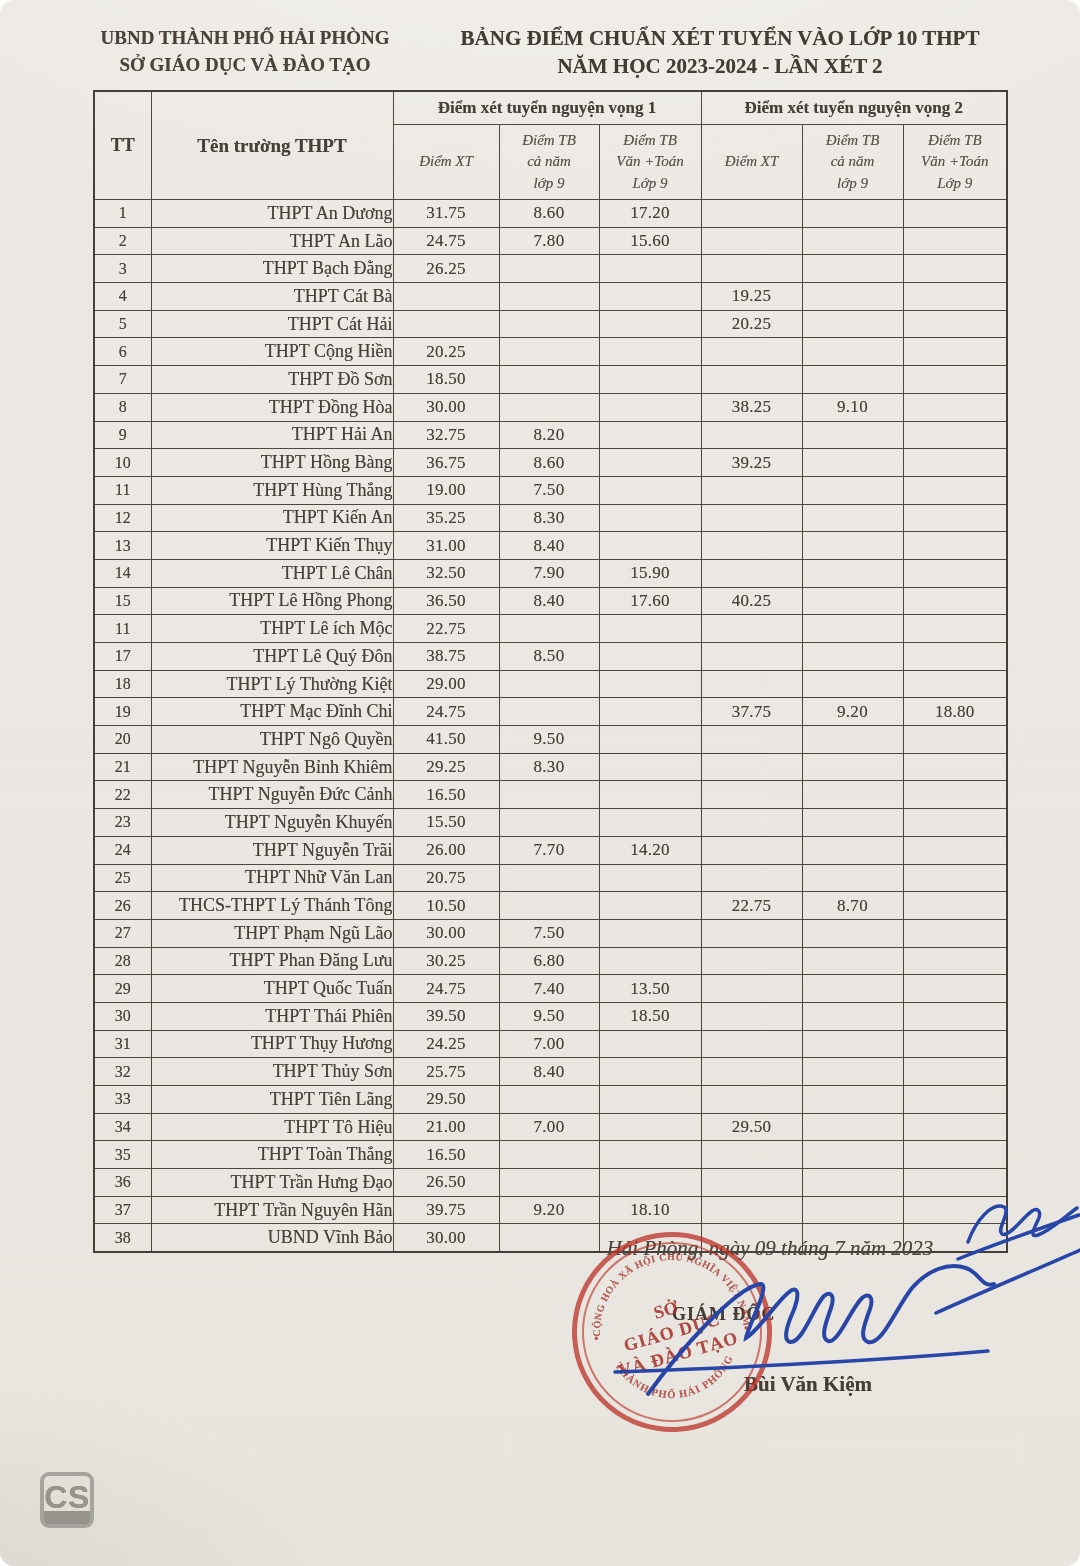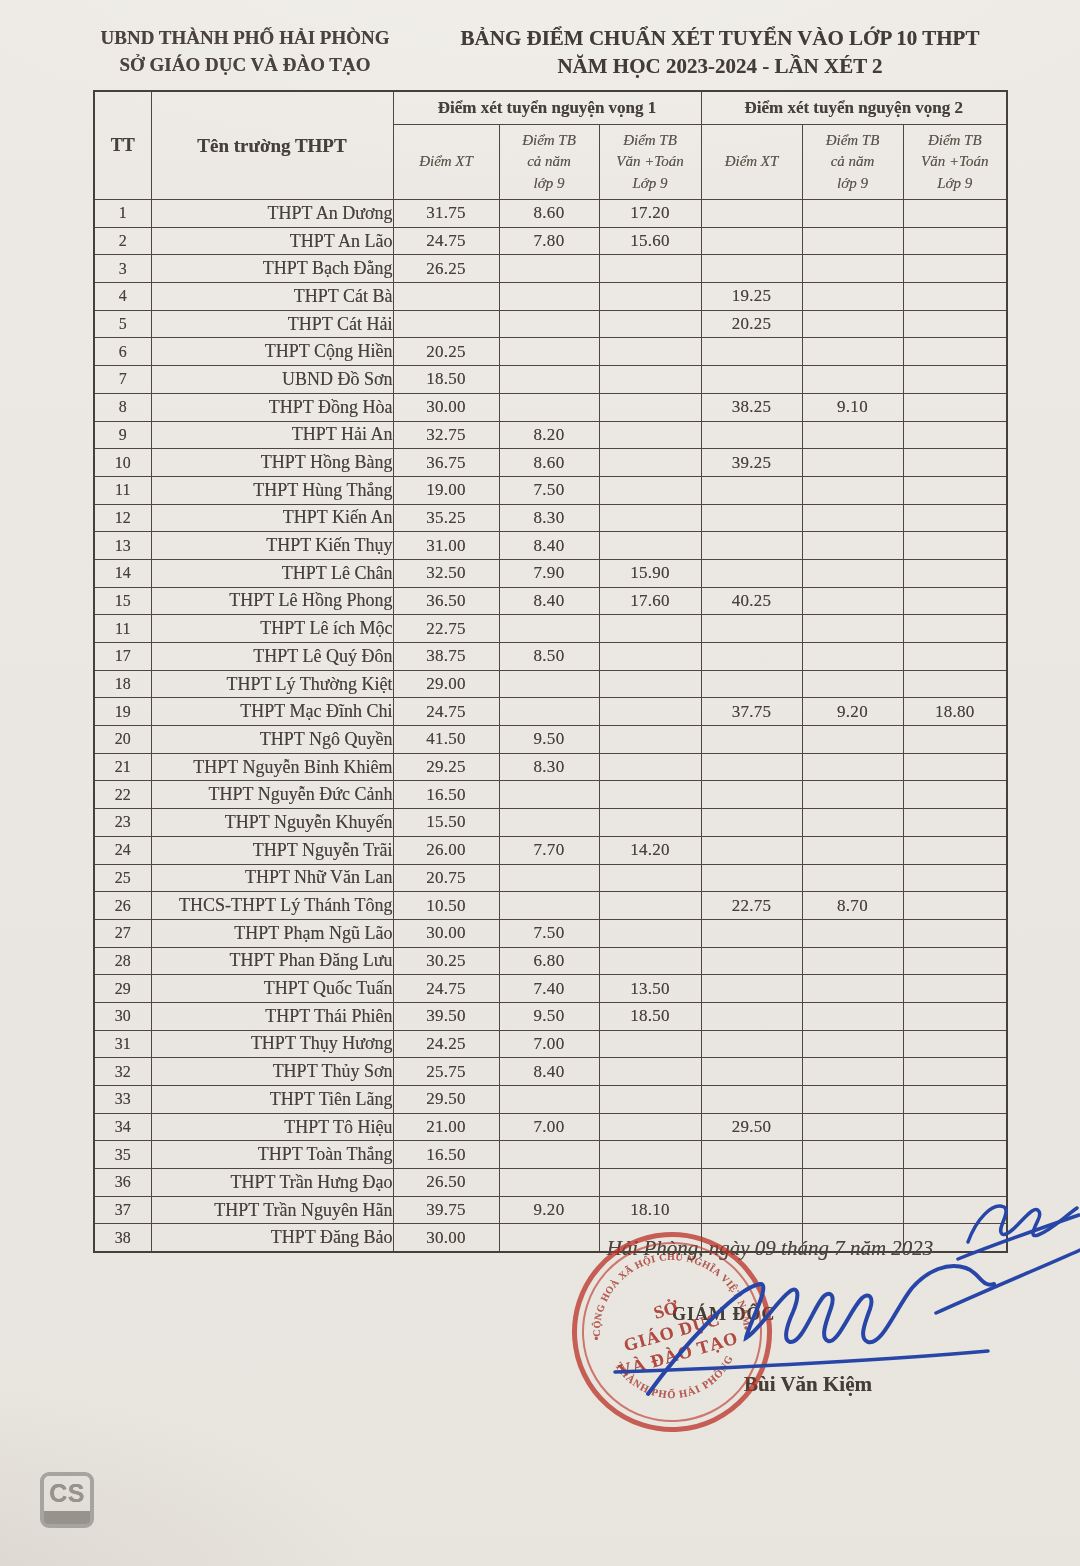--- a/index.html
+++ b/index.html
@@ -5,21 +5,21 @@
   html,body{margin:0;padding:0;}
   .page{
     position:relative;width:1080px;height:1566px;overflow:hidden;
     background:
       radial-gradient(1200px 500px at 50% -100px, rgba(255,255,255,.25), rgba(0,0,0,0) 60%),
       radial-gradient(900px 400px at -100px 1600px, rgba(120,110,100,.12), rgba(0,0,0,0) 55%),
       linear-gradient(180deg,#edeae5 0%,#eae7e2 55%,#e8e4de 100%);
     font-family:"Liberation Serif","DejaVu Serif",serif;
     color:#3f3a33;
   }
-  .doc-text{text-shadow:0 0 .6px rgba(70,62,52,.55);}
+  .doc-text{text-shadow:0 0 .6px rgba(70,62,52,.55);border-radius:14px;}
   
   .org-block{position:absolute;left:70px;top:24px;width:350px;text-align:center;
     font-weight:bold;font-size:19px;line-height:27px;color:#49433b;}
   .title-block{position:absolute;left:425px;top:24px;width:590px;text-align:center;
     font-weight:bold;font-size:21px;line-height:28px;color:#423c34;}
   
   table.score{position:absolute;left:93px;top:90px;border-collapse:collapse;table-layout:fixed;}
   table.score th,table.score td{border:1.6px solid #4d473f;padding:0;}
   table.score{border:2.5px solid #46403a;}
   thead th{font-weight:bold;color:#45403a;}
@@ -51,21 +51,21 @@
   .stamp text{fill:rgba(186,48,38,.8);font-family:"Liberation Serif",serif;font-weight:bold;}
   
   .ink{position:absolute;left:530px;top:1180px;pointer-events:none;}
   .ink path{fill:none;stroke:#2746a8;stroke-linecap:round;}
   
   .footer{position:absolute;left:40px;top:1472px;display:flex;align-items:center;gap:18px;
     font-family:"Liberation Sans","DejaVu Sans",sans-serif;}
   .cs-icon{position:relative;width:54px;height:56px;border:4px solid #a6a49f;border-radius:9px;
     box-sizing:border-box;background:transparent;}
   .cs-icon .letters{position:absolute;top:3px;left:0;width:100%;text-align:center;
-    font-weight:bold;font-size:25px;color:#97948e;letter-spacing:.5px;}
+    font-weight:bold;font-size:32px;color:#97948e;letter-spacing:.5px;}
   .cs-icon .bar{position:absolute;left:0;bottom:0;width:100%;height:13px;background:#96938d;
     border-radius:0 0 4px 4px;}
   .footer .cap{font-size:37px;color:#bab8b3;letter-spacing:.5px;}
 </style>
 </head>
 <body>
 
 <div class="page doc-text">
 
   <div class="org-block">
@@ -168,21 +168,21 @@
           <td class="name">THPT Cộng Hiền</td>
           <td class="num">20.25</td>
           <td class="num"></td>
           <td class="num"></td>
           <td class="num"></td>
           <td class="num"></td>
           <td class="num"></td>
         </tr>
         <tr>
           <td class="tt">7</td>
-          <td class="name">UBND Đồ Sơn</td>
+          <td class="name">THPT Đồ Sơn</td>
           <td class="num">18.50</td>
           <td class="num"></td>
           <td class="num"></td>
           <td class="num"></td>
           <td class="num"></td>
           <td class="num"></td>
         </tr>
         <tr>
           <td class="tt">8</td>
           <td class="name">THPT Đồng Hòa</td>
@@ -478,21 +478,21 @@
           <td class="name">THPT Trần Nguyên Hãn</td>
           <td class="num">39.75</td>
           <td class="num">9.20</td>
           <td class="num">18.10</td>
           <td class="num"></td>
           <td class="num"></td>
           <td class="num"></td>
         </tr>
         <tr>
           <td class="tt">38</td>
-          <td class="name">THPT Đăng Bảo</td>
+          <td class="name">UBND Vĩnh Bảo</td>
           <td class="num">30.00</td>
           <td class="num"></td>
           <td class="num"></td>
           <td class="num"></td>
           <td class="num"></td>
           <td class="num"></td>
         </tr>
       </tbody>
   </table>
 

